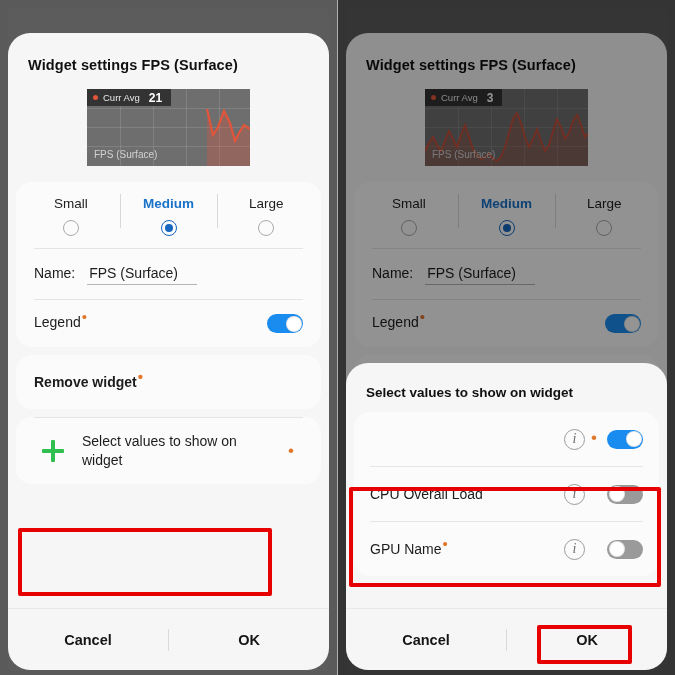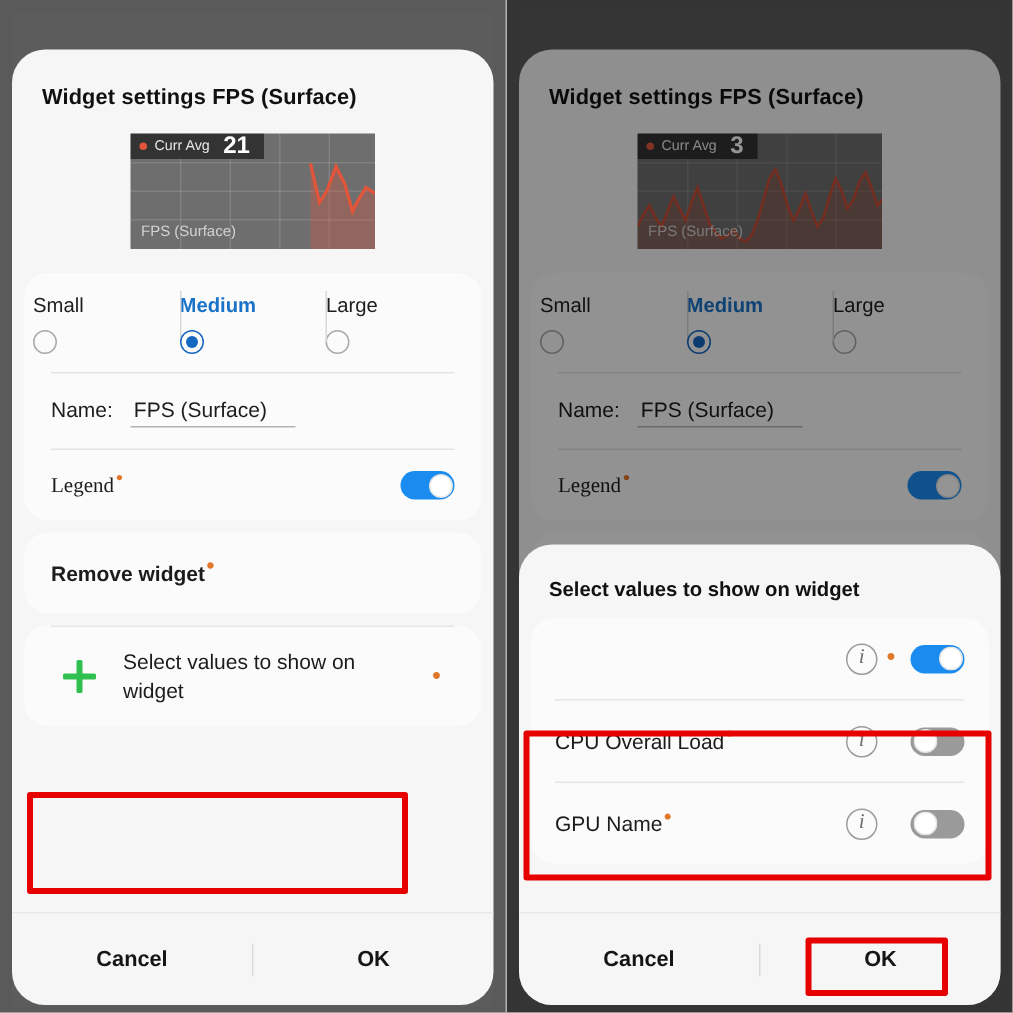--- a/index.html
+++ b/index.html
@@ -122,21 +122,21 @@
     gap: 5px;
   }
   .legend-dot {
     width: 5px; height: 5px; border-radius: 50%;
     background: #e2553a;
   }
   .legend-label {
     font-size: 9.5px; color: #e8e8e8;
   }
   .legend-value {
-    font-size: 16px; color: #ffffff; font-weight: bold;
+    font-size: 12px; color: #ffffff; font-weight: bold;
     margin-left: 4px;
   }
   .preview-name {
     position: absolute;
     left: 7px; bottom: 6px;
     font-size: 10px;
     color: #d2d2d2;
   }
   .preview-chart { position: absolute; inset: 0; }
 
@@ -149,20 +149,21 @@
 
   
   .size-row {
     display: flex;
     padding: 10px 6px 4px 6px;
   }
   .size-opt {
     flex: 1;
     display: flex;
     flex-direction: column;
+    align-items: center;
     gap: 9px;
     position: relative;
     padding: 4px 0 8px 0;
   }
   .size-opt + .size-opt::before {
     content: "";
     position: absolute;
     left: 0; top: 2px;
     width: 1px; height: 34px;
     background: #d8d8d8;
@@ -205,23 +206,22 @@
   .name-value {
     font-size: 14px; color: #1c1c1c;
     border-bottom: 1.2px solid #b4b4b4;
     padding: 0 2px 3px 2px;
     min-width: 110px;
   }
 
   
   .legend-row {
     display: flex;
-    align-items: flex-end;
+    align-items: flex-start;
     padding: 14px 18px;
-    font-family: Liberation Serif, serif;
   }
   .row-text { font-size: 14px; color: #1c1c1c; position: relative; }
   .bullet-sup {
     color: #e2772a;
     font-size: 15px;
     line-height: 0;
     position: relative;
     top: -5px;
     left: 1px;
   }

